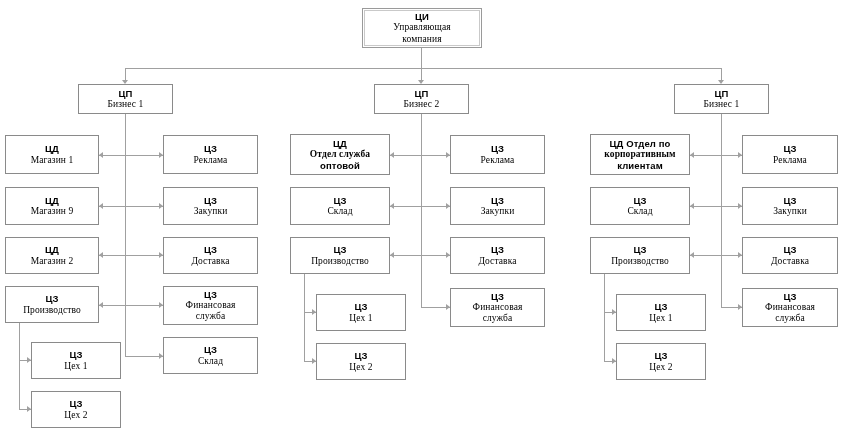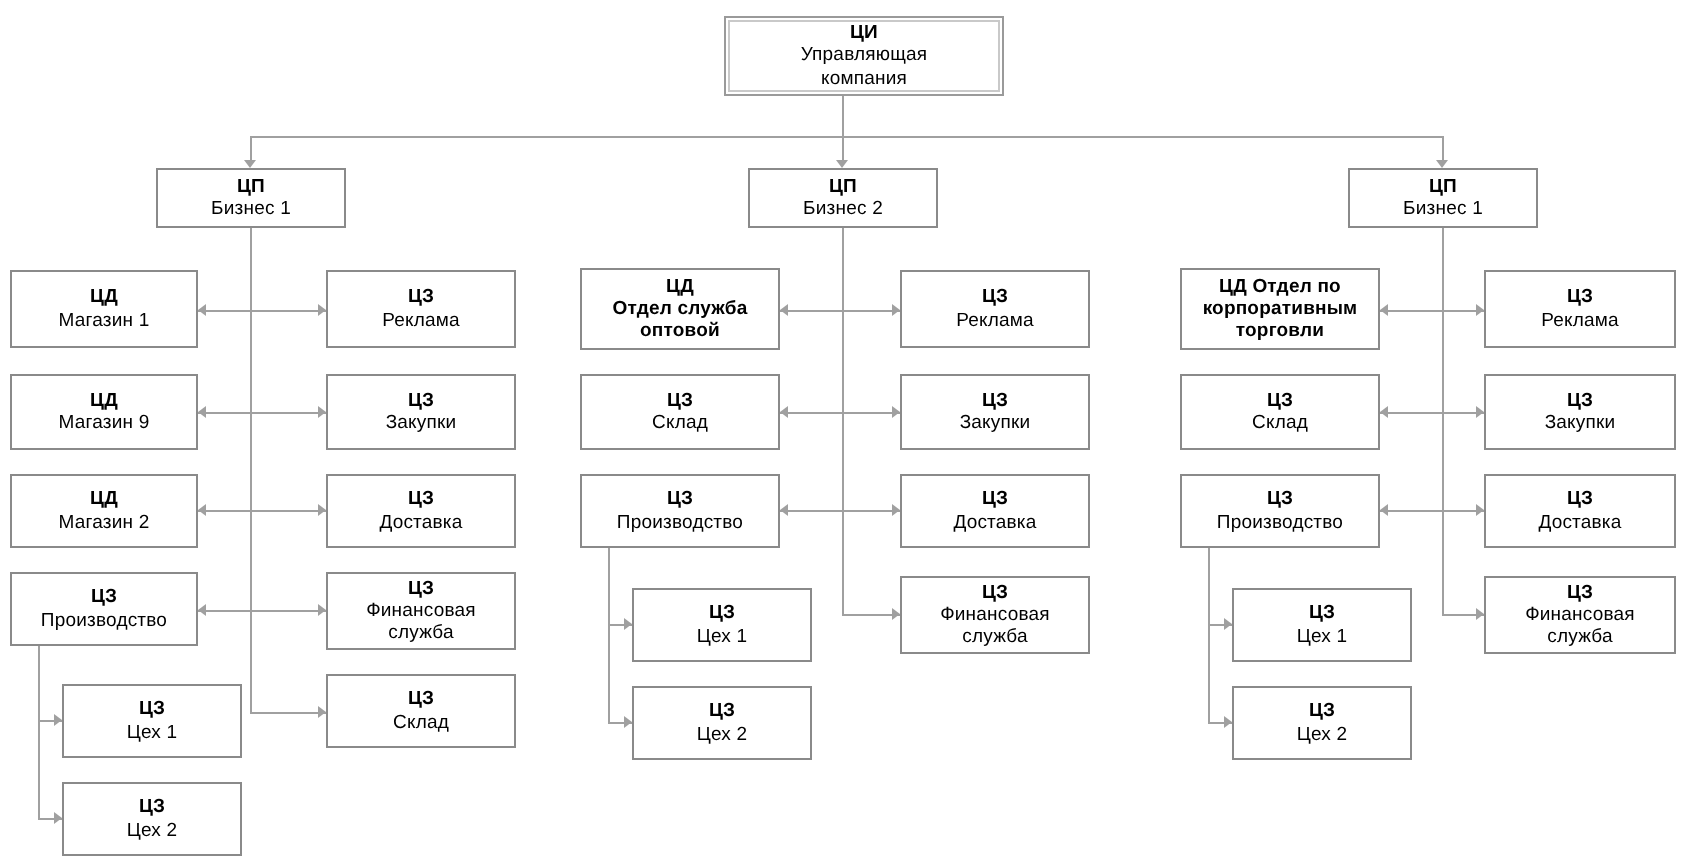--- a/index.html
+++ b/index.html
@@ -22,21 +22,21 @@
     justify-content:center;
     text-align:center;
     font-size:9.5px;
     line-height:1.18;
     color:#000000;
     letter-spacing:0.1px;
     padding:1px 2px;
     z-index:3;
   }
   .node .l1{font-weight:700;}
-  .node .l2{font-weight:400;}
+  .node .l2{font-weight:400;font-family:Liberation Serif, serif;}
   .node.bold .l1,.node.bold .l2,.node.bold .l3{font-weight:700;}
   .node.root{
     border:1px solid #9a9a9a;
     box-shadow:0 0 0 1px #ffffff inset, 0 0 0 2px #c9c9c9 inset;
     font-size:9.5px;
   }
   .node.root .pad{padding:0 4px;}
   
   .ln{position:absolute;background:#a0a0a0;z-index:1;}
   .lnv{width:1px;}
@@ -45,21 +45,21 @@
   .arw{position:absolute;width:0;height:0;z-index:2;}
   .arw-down{border-left:3px solid transparent;border-right:3px solid transparent;border-top:4px solid #a0a0a0;}
   .arw-right{border-top:3px solid transparent;border-bottom:3px solid transparent;border-left:4px solid #a0a0a0;}
   .arw-left{border-top:3px solid transparent;border-bottom:3px solid transparent;border-right:4px solid #a0a0a0;}
 </style>
 </head>
 <body>
 
 <div id="chart">
 
-  <div class="node root" style="left:362px;top:8px;width:140px;height:40px;">
+  <div class="node root" style="left:362px;top:8px;width:120px;height:40px;">
     <div class="pad">
       <div class="l1">ЦИ</div>
       <div class="l2">Управляющая</div>
       <div class="l2">компания</div>
     </div>
   </div>
 
   <div class="ln lnv" style="left:421px;top:48px;height:20px;"></div>
 
   <div class="ln lnh" style="left:125px;top:68px;width:596px;"></div>
@@ -235,21 +235,21 @@
   <div class="ln lnh" style="left:690px;top:255px;width:52px;"></div>
   <div class="arw arw-left" style="left:690px;top:252px;"></div>
   <div class="arw arw-right" style="left:738px;top:252px;"></div>
 
   <div class="ln lnh" style="left:721px;top:307px;width:21px;"></div>
   <div class="arw arw-right" style="left:738px;top:304px;"></div>
 
   <div class="node bold" style="left:590px;top:134px;width:100px;height:41px;">
     <div class="l1">ЦД Отдел по</div>
     <div class="l2">корпоративным</div>
-    <div class="l3">торговли</div>
+    <div class="l3">клиентам</div>
   </div>
   <div class="node" style="left:590px;top:187px;width:100px;height:38px;">
     <div class="l1">ЦЗ</div>
     <div class="l2">Склад</div>
   </div>
   <div class="node" style="left:590px;top:237px;width:100px;height:37px;">
     <div class="l1">ЦЗ</div>
     <div class="l2">Производство</div>
   </div>
 

